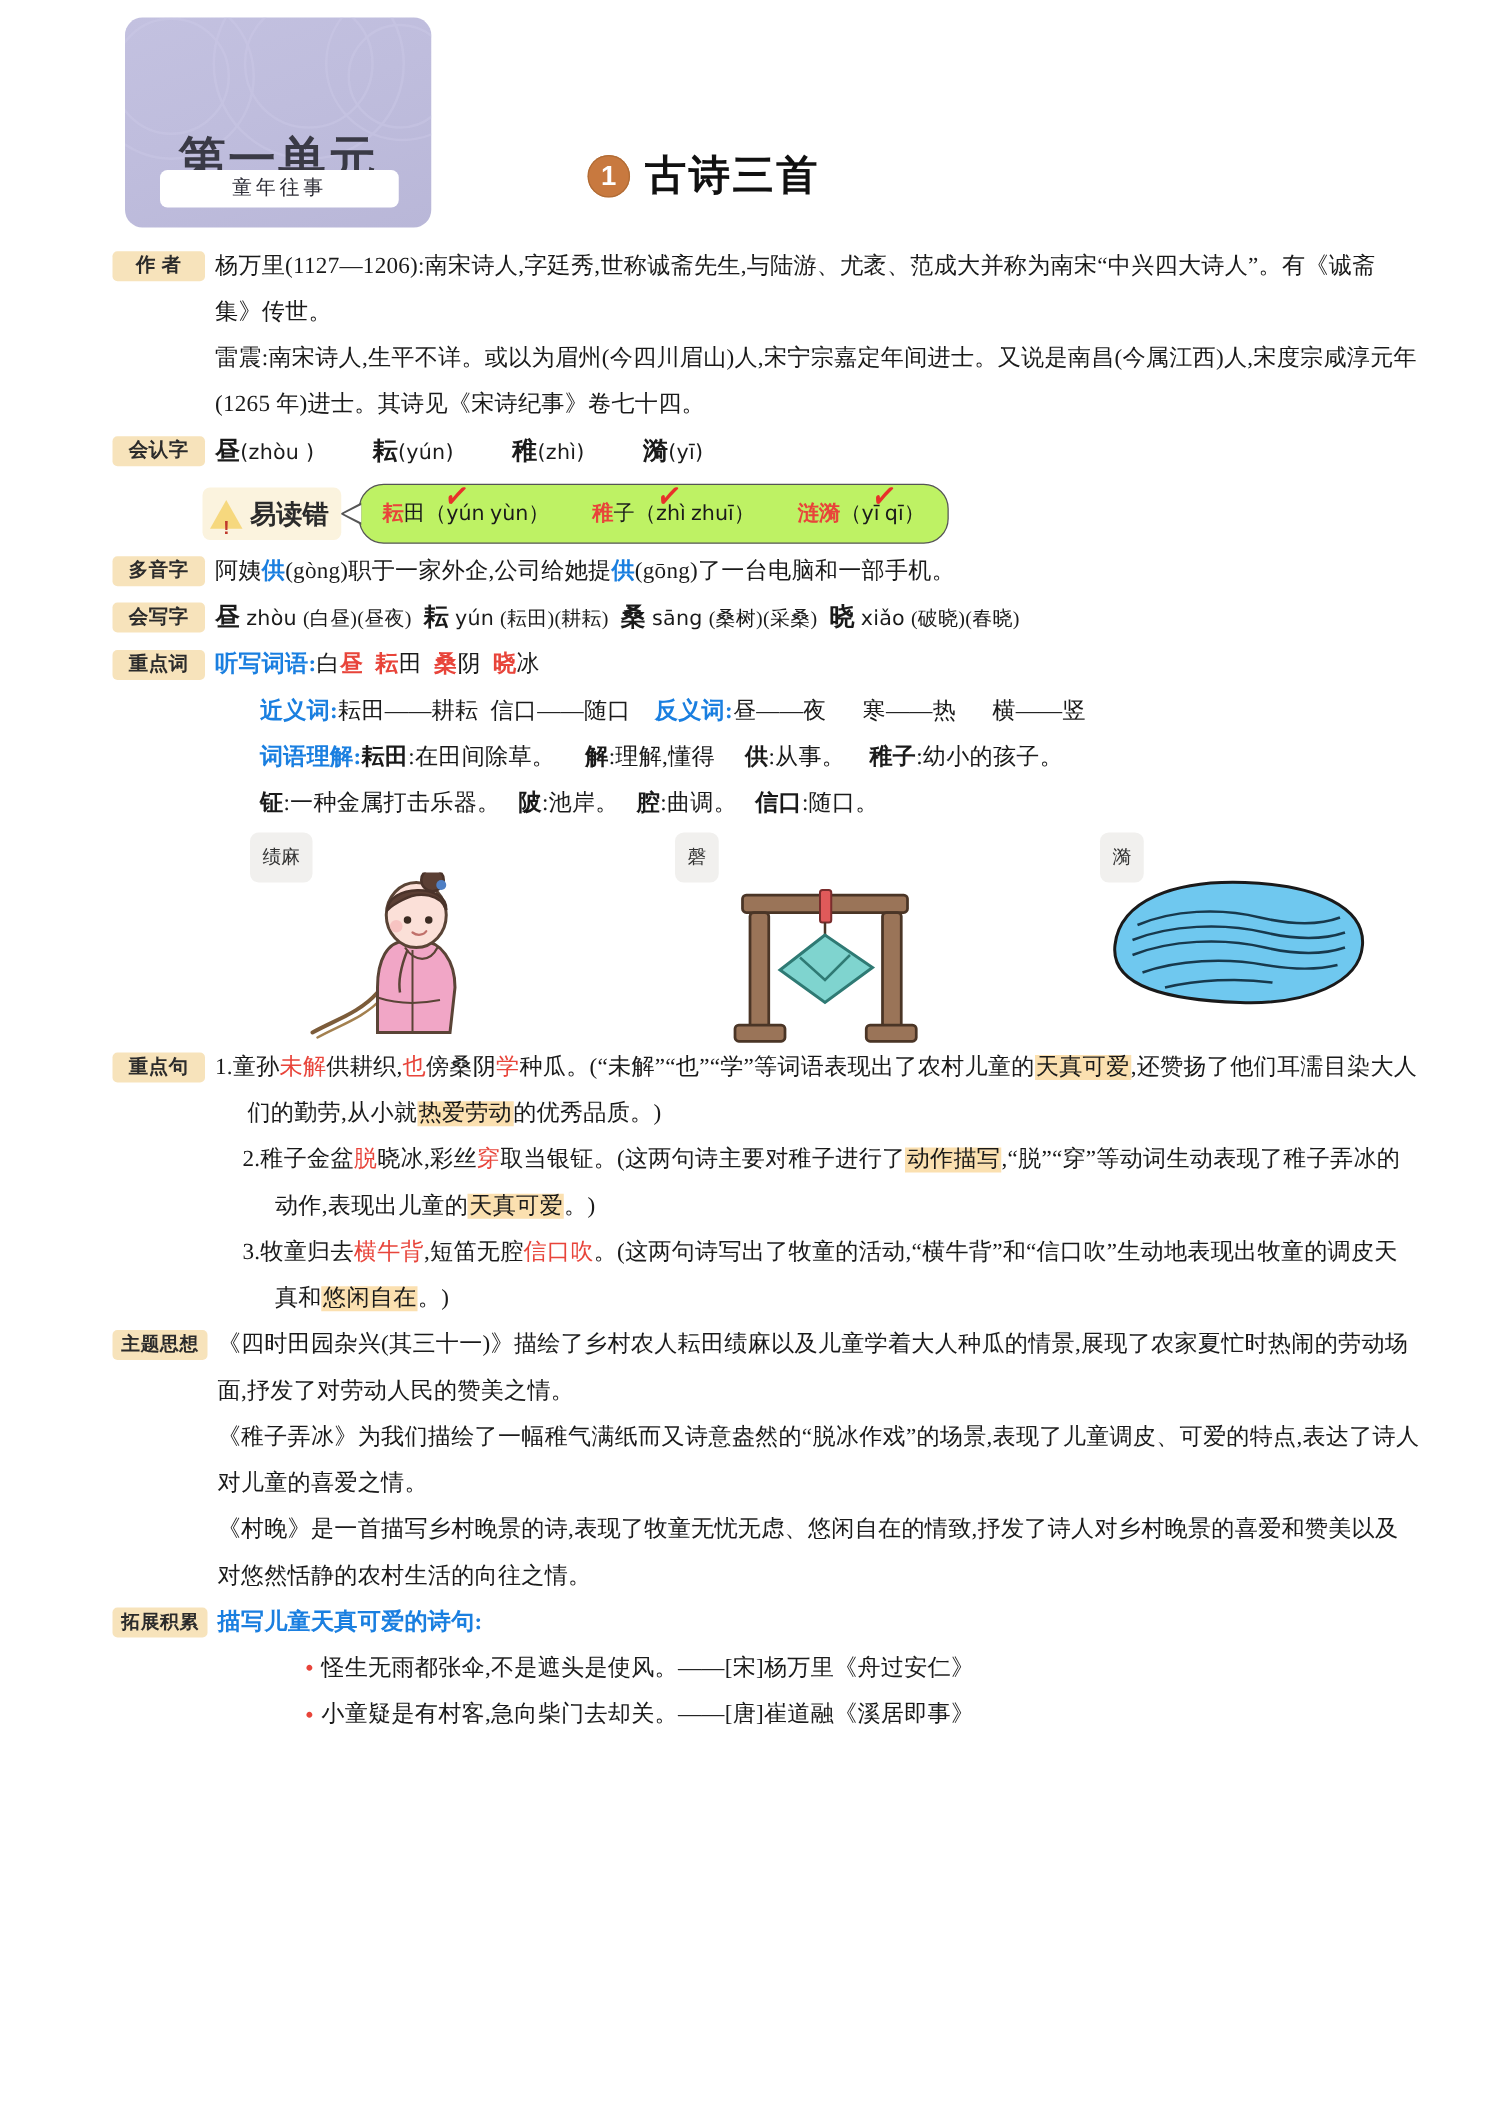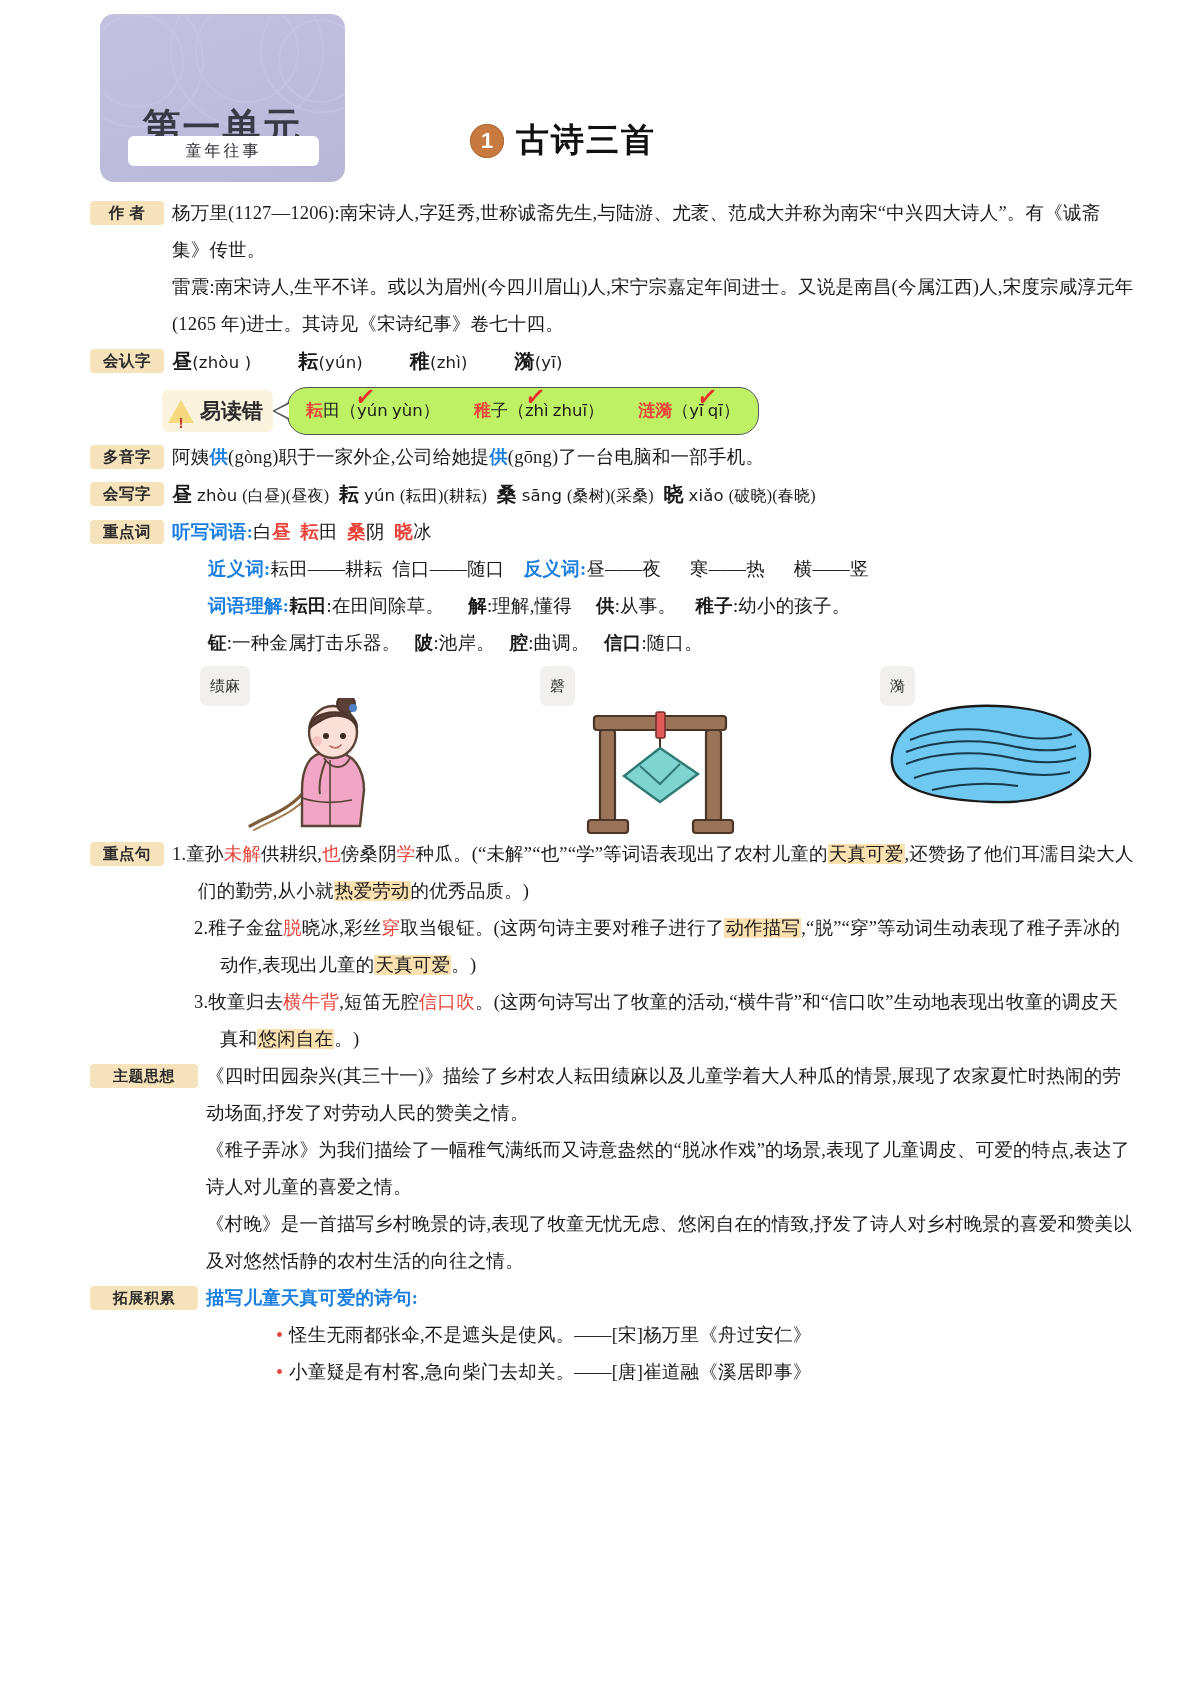--- a/index.html
+++ b/index.html
@@ -122,21 +122,21 @@
     background: #f7e3bb;
     border-radius: 4px;
     text-align: center;
     font-size: 15.5px;
     line-height: 24px;
     font-weight: bold;
     letter-spacing: .5px;
     color: #2b2b2b;
     font-family: "Liberation Serif", serif;
   }
-  .tag.wide { width: 108px; font-size: 15px; }
+  .tag.wide { width: 76px; font-size: 15px; }
   .body-col {
     flex: 1 1 auto;
     min-width: 0;
   }
   .p {
     margin: 0;
     text-indent: 0;
     line-height: 37px;
     font-size: 18.5px;
     letter-spacing: .2px;

